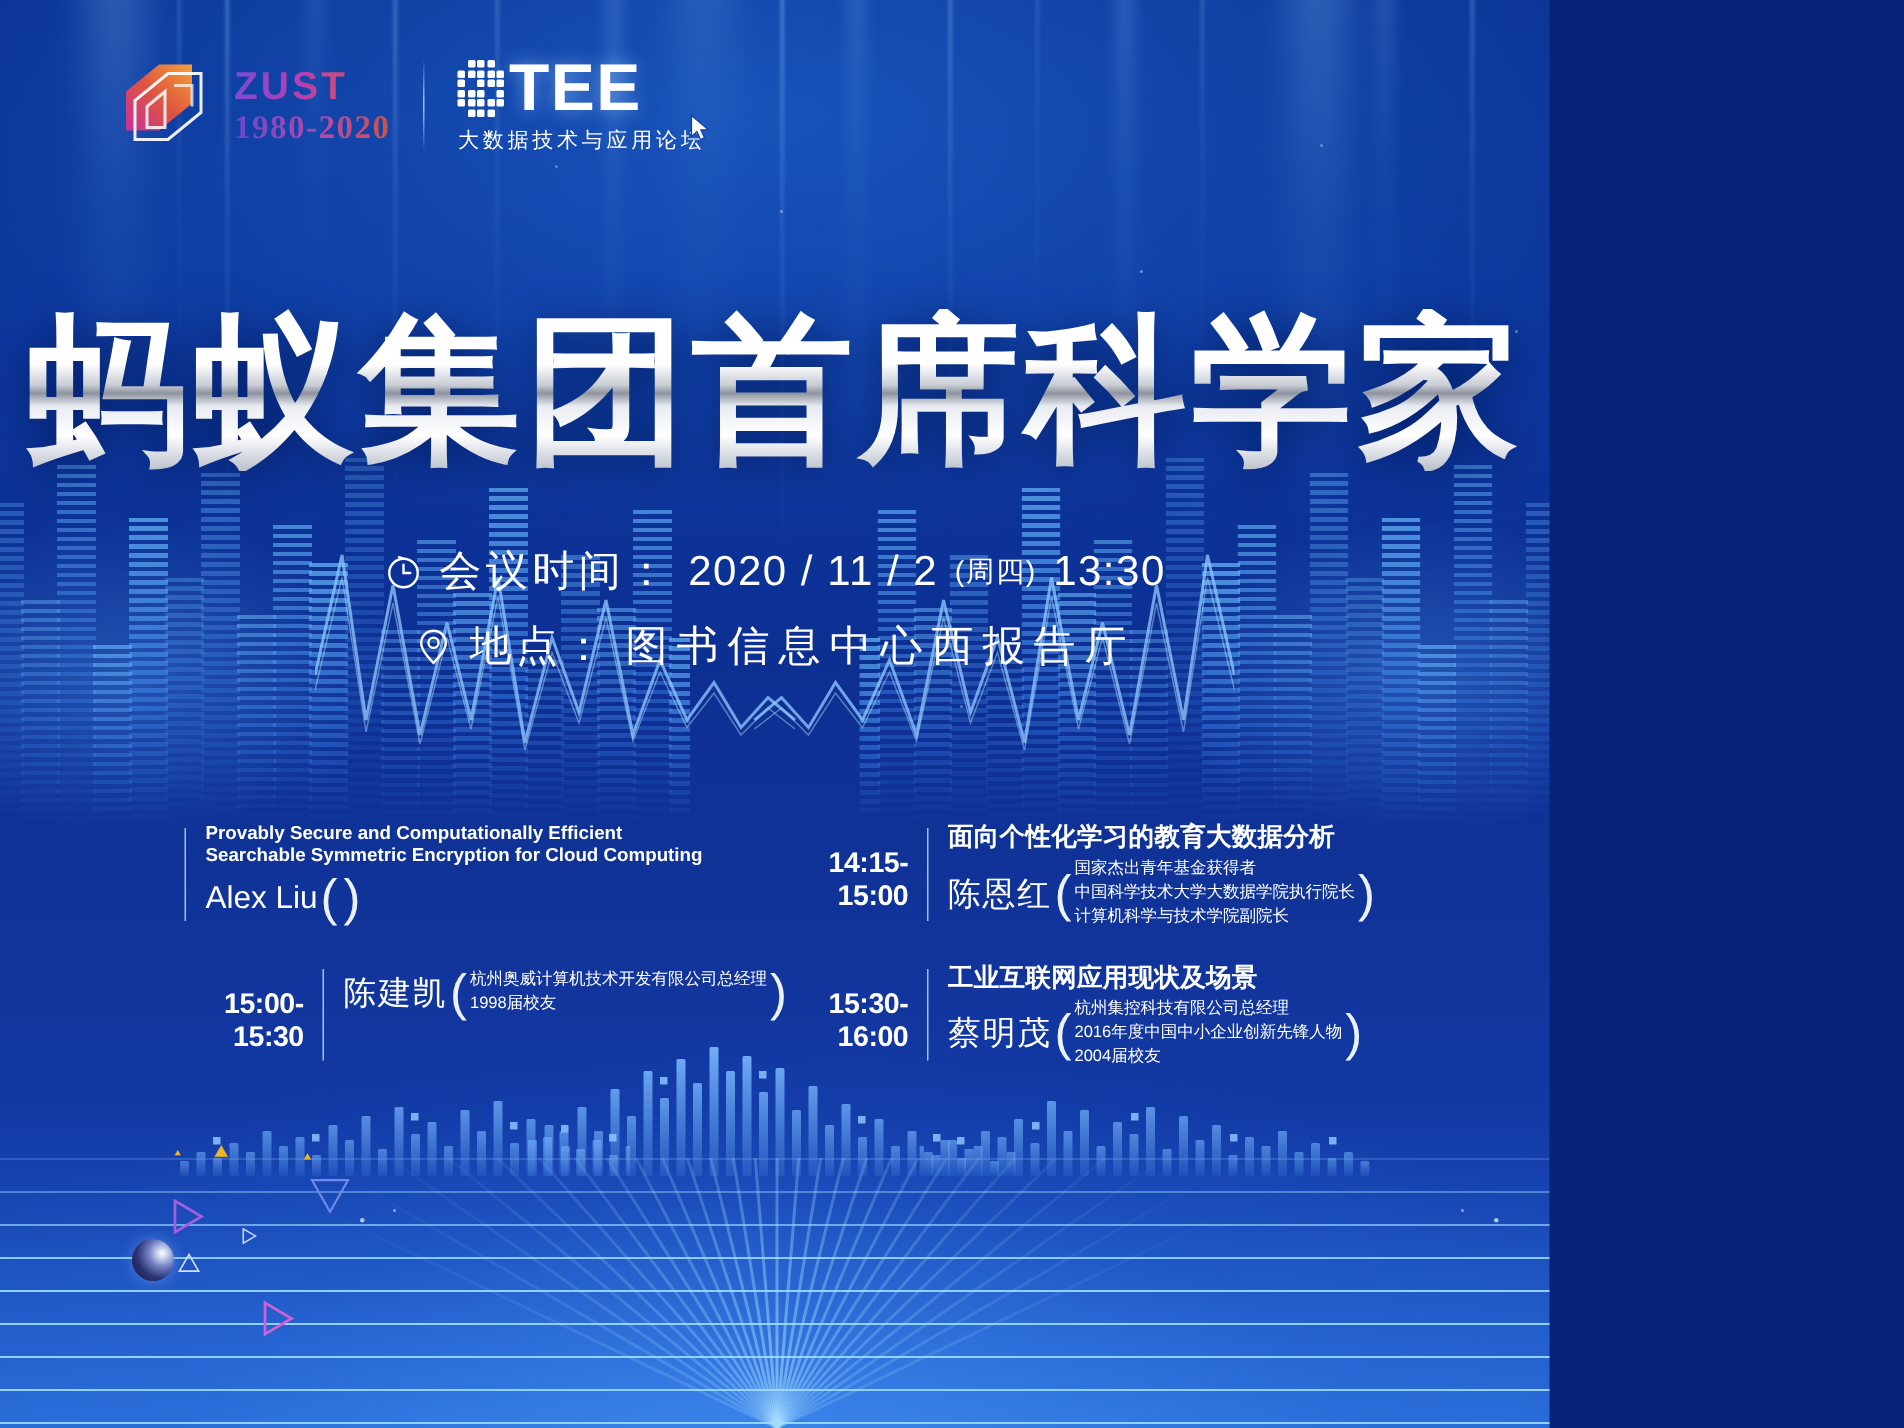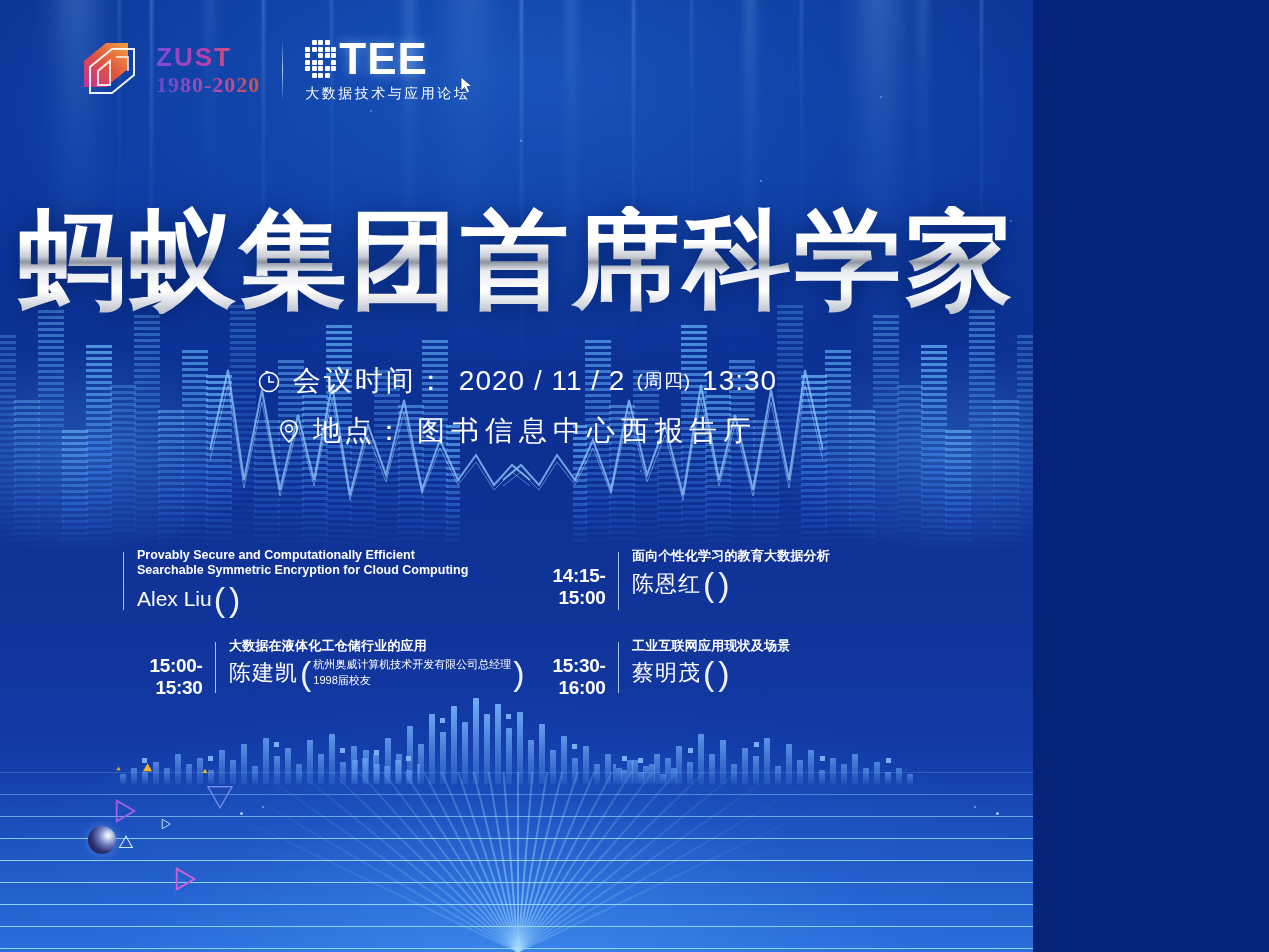--- a/index.html
+++ b/index.html
@@ -99,21 +99,21 @@
   .weekday{ font-size:19px; }
 
   
   .schedule{ position:absolute; top:548px; left:0; width:100%; z-index:20; color:#fff; }
   .sched-row{ display:flex; justify-content:center; gap:18px; margin-bottom:22px; }
   .slot{ display:flex; align-items:flex-start; width:385px; }
   .slot .time{ width:92px; flex:none; text-align:right; padding-right:12px; padding-top:17px;
                font-size:19px; font-weight:bold; letter-spacing:-.3px; font-family:"Liberation Sans", sans-serif; }
   .slot .bar{ width:1.5px; flex:none; align-self:stretch; background:rgba(205,228,255,.8); margin-top:4px; margin-bottom:6px; }
   .slot .body{ padding-left:13px; flex:1; min-width:0; }
-  .slot .topic{ font-size:13px; font-weight:bold; line-height:1.22; letter-spacing:.2px; }
+  .slot .topic{ font-size:17px; font-weight:bold; line-height:1.22; letter-spacing:.2px; }
   .slot .topic.en{ font-size:12.5px; letter-spacing:0; }
   .speaker{ display:flex; align-items:center; margin-top:3px; }
   .speaker .nm{ font-size:22px; letter-spacing:1px; white-space:nowrap; }
   .speaker .nm.en{ font-size:21px; letter-spacing:0; }
   .paren{ font-size:34px; font-weight:300; line-height:1; padding:0 2px; color:#eaf2ff; }
   .titles{ font-size:11px; line-height:1.45; white-space:nowrap; }
   .titles.en{ font-size:10.5px; letter-spacing:.2px; }
 
   svg.ic{ display:block; }
 </style>
@@ -528,47 +528,48 @@
           </div>
         </div>
         <div class="slot">
           <div class="time">14:15-15:00</div>
           <div class="bar"></div>
           <div class="body">
             <div class="topic">面向个性化学习的教育大数据分析</div>
             <div class="speaker">
               <span class="nm">陈恩红</span>
               <span class="paren">(</span>
+              <span class="titles">国家杰出青年基金获得者<br>中国科学技术大学大数据学院执行院长<br>计算机科学与技术学院副院长</span>
               <span class="paren">)</span>
             </div>
           </div>
         </div>
       </div>
       <div class="sched-row">
         <div class="slot">
           <div class="time">15:00-15:30</div>
           <div class="bar"></div>
           <div class="body">
-            <div class="topic">大数据在液体化工仓储行业的应用</div>
             <div class="speaker">
               <span class="nm">陈建凯</span>
               <span class="paren">(</span>
               <span class="titles">杭州奥威计算机技术开发有限公司总经理<br>1998届校友</span>
               <span class="paren">)</span>
             </div>
           </div>
         </div>
         <div class="slot">
           <div class="time">15:30-16:00</div>
           <div class="bar"></div>
           <div class="body">
             <div class="topic">工业互联网应用现状及场景</div>
             <div class="speaker">
               <span class="nm">蔡明茂</span>
               <span class="paren">(</span>
+              <span class="titles">杭州集控科技有限公司总经理<br>2016年度中国中小企业创新先锋人物<br>2004届校友</span>
               <span class="paren">)</span>
             </div>
           </div>
         </div>
       </div>
     </div>
 
 </div>
 
 </body></html>

